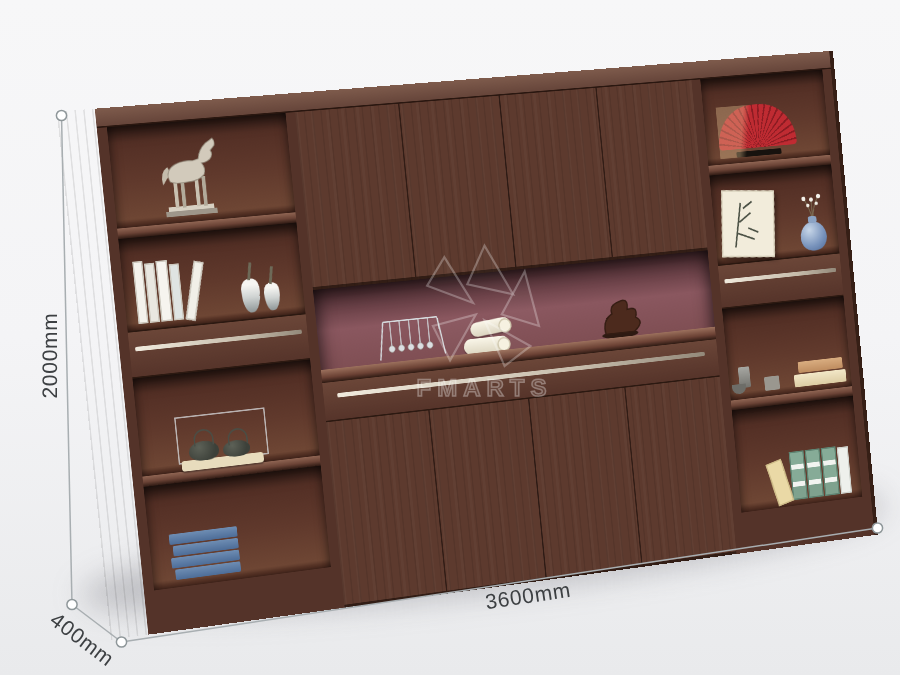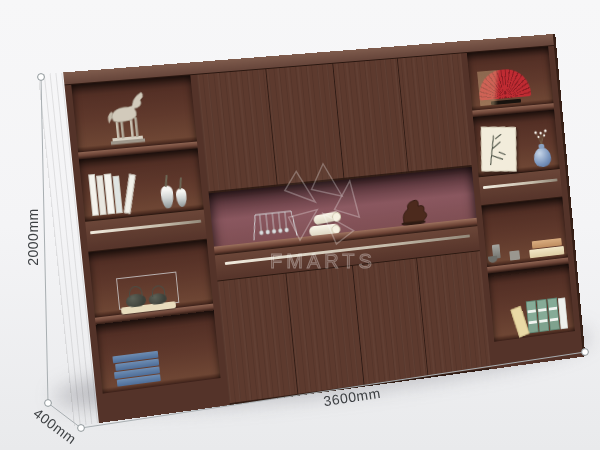--- a/index.html
+++ b/index.html
@@ -107,21 +107,21 @@
   .green-books .wht{width:7px;height:32px;background:#eef0ec;border:1px solid #cfd2cc;}
   .towel{position:relative;border-radius:6px;
     background:linear-gradient(180deg,#faf6e9,#dcd5c0);box-shadow:0 1px 1px rgba(0,0,0,.3);}
   .towel::before{content:"";position:absolute;right:-1px;top:1px;width:8px;height:8px;
     border:1.5px solid #cfc7ae;border-radius:50%;background:#f6f1e1;}
   .towel.t1{width:34px;height:11px;}
   .towel.t2{width:30px;height:10px;margin:-18px 0 0 6px;transform:rotate(-5deg);}
   
   .wm{position:absolute;left:248px;top:158px;width:150px;text-align:center;z-index:6;
       opacity:.55;pointer-events:none;}
-  .wm-text{font-size:20px;font-weight:400;letter-spacing:4px;margin-top:0;
+  .wm-text{font-size:16px;font-weight:700;letter-spacing:4px;margin-top:0;
     color:rgba(255,255,255,.15);-webkit-text-stroke:1px rgba(255,255,255,.6);}
   
   .dims{position:absolute;inset:0;z-index:7;pointer-events:none;}
   .dim-label{position:absolute;z-index:8;font-size:14px;color:#3d4043;letter-spacing:.5px;}
   .dim-height{left:-3px;top:229px;width:72px;text-align:center;transform:rotate(-90deg);}
   .dim-depth{left:22px;top:418px;width:66px;text-align:center;transform:rotate(37deg);}
   .dim-width{left:309px;top:389px;width:86px;text-align:center;transform:rotate(-8.5deg);}
 </style>
 </head>
 <body>

